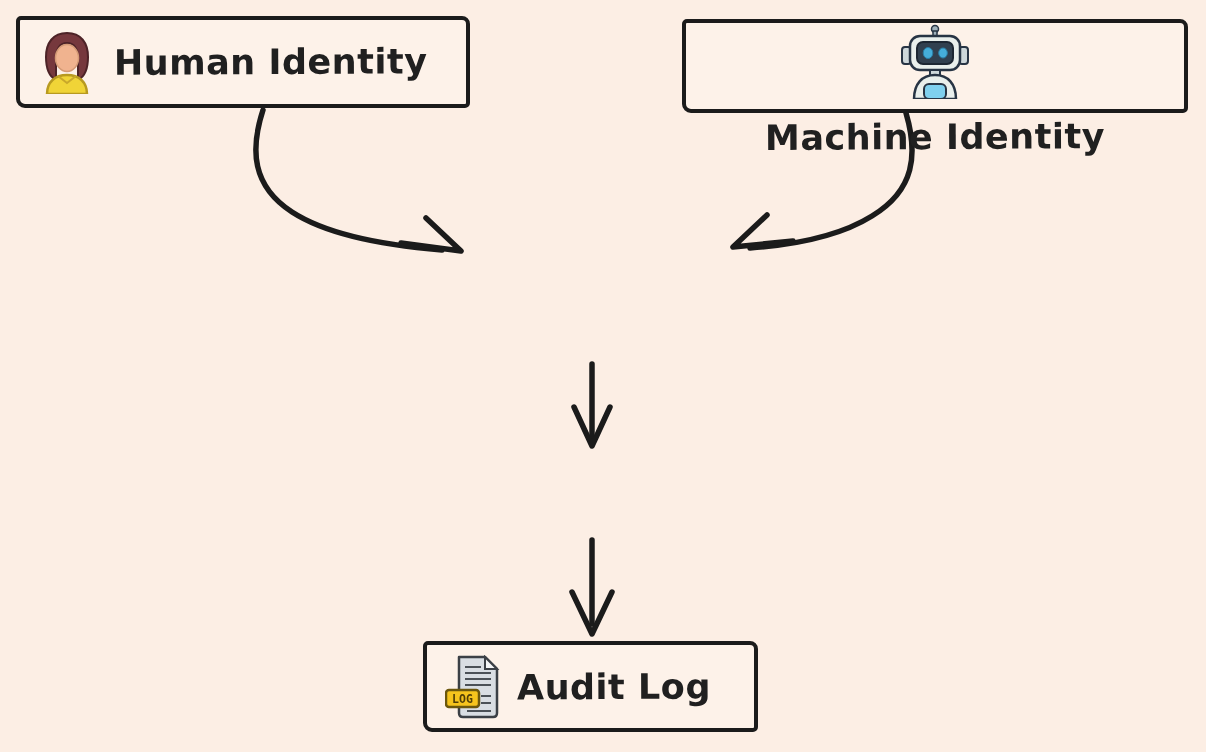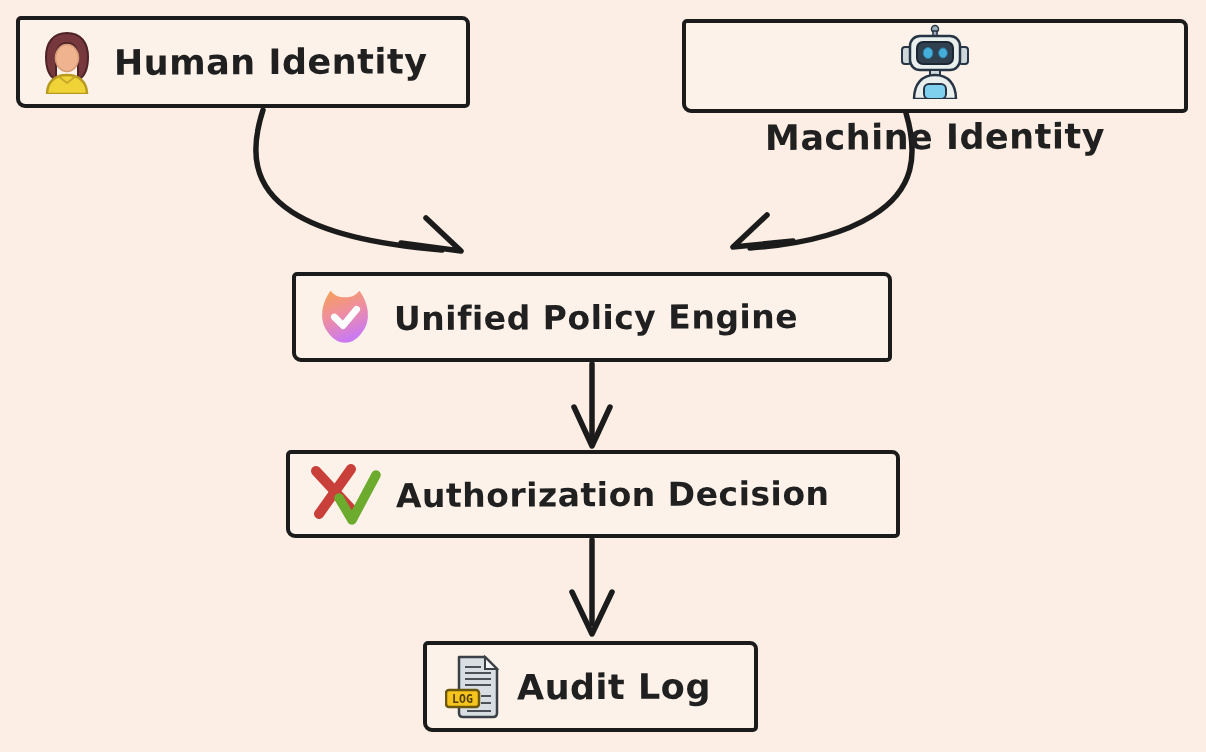--- a/index.html
+++ b/index.html
@@ -94,47 +94,21 @@
         <ellipse cx="28" cy="30" rx="4.8" ry="5.5" fill="#45aeda" stroke="#2a7fa6"></ellipse>
         <ellipse cx="43" cy="30" rx="4.3" ry="5" fill="#45aeda" stroke="#2a7fa6"></ellipse>
         <rect x="30" y="47" width="10" height="6" fill="#cdd7da" stroke="#273444" stroke-width="2"></rect>
         <path d="M14,76 C14,61 22,52 35,52 C48,52 56,61 56,76 Z" fill="#e9efec" stroke="#273444" stroke-width="2.5"></path>
         <rect x="24" y="61" width="22" height="15" rx="5" fill="#7fd0ee" stroke="#273444" stroke-width="2"></rect>
       </svg>
     </span>
     <span class="label">Machine Identity</span>
   </div>
 
-  <div class="node" id="node-policy">
-    <span class="icon">
-      <svg width="62" height="62" viewBox="0 0 64 64">
-        <defs>
-          <linearGradient id="badgeGrad" x1="0" y1="0" x2="0.35" y2="1">
-            <stop offset="0" stop-color="#f7a052"></stop>
-            <stop offset="0.5" stop-color="#ef8f9e"></stop>
-            <stop offset="1" stop-color="#cb7af0"></stop>
-          </linearGradient>
-        </defs>
-        <path d="M17,5 Q10,15 8.5,26 Q7,40 16,50 Q23,58.5 32,58.5 Q41,58.5 48,50 Q57,40 55.5,26 Q54,15 47,5 Q40,13 32,11.5 Q24,13 17,5 Z" fill="url(#badgeGrad)"></path>
-        <path d="M21,32 L30,41 L44,24" fill="none" stroke="#ffffff" stroke-width="7" stroke-linecap="round" stroke-linejoin="round"></path>
-      </svg>
-    </span>
-    <span class="label">Unified Policy Engine</span>
-  </div>
 
-  <div class="node" id="node-decision">
-    <span class="icon">
-      <svg width="76" height="64" viewBox="0 0 76 64">
-        <path d="M8,9 L45,49" stroke="#c9403a" stroke-width="10" stroke-linecap="round" fill="none"></path>
-        <path d="M43,7 L11,52" stroke="#c9403a" stroke-width="10" stroke-linecap="round" fill="none"></path>
-        <path d="M31,36 L44,58 L68,13" stroke="#6cab2e" stroke-width="9.5" stroke-linecap="round" stroke-linejoin="round" fill="none"></path>
-      </svg>
-    </span>
-    <span class="label">Authorization Decision</span>
-  </div>
 
   <div class="node" id="node-audit">
     <span class="icon">
       <svg width="58" height="64" viewBox="0 0 58 64">
         <path d="M14,2 L40,2 L52,14 L52,58 Q52,62 48,62 L18,62 Q14,62 14,58 Z" fill="#d9dee3" stroke="#3b4046" stroke-width="2.5" stroke-linejoin="round"></path>
         <path d="M40,2 L40,14 L52,14 Z" fill="#f4f6f7" stroke="#3b4046" stroke-width="2"></path>
         <g stroke="#4b5157" stroke-width="2">
           <path d="M20,12 H36"></path>
             <path d="M20,18 H46"></path>
             <path d="M20,24 H46"></path>

